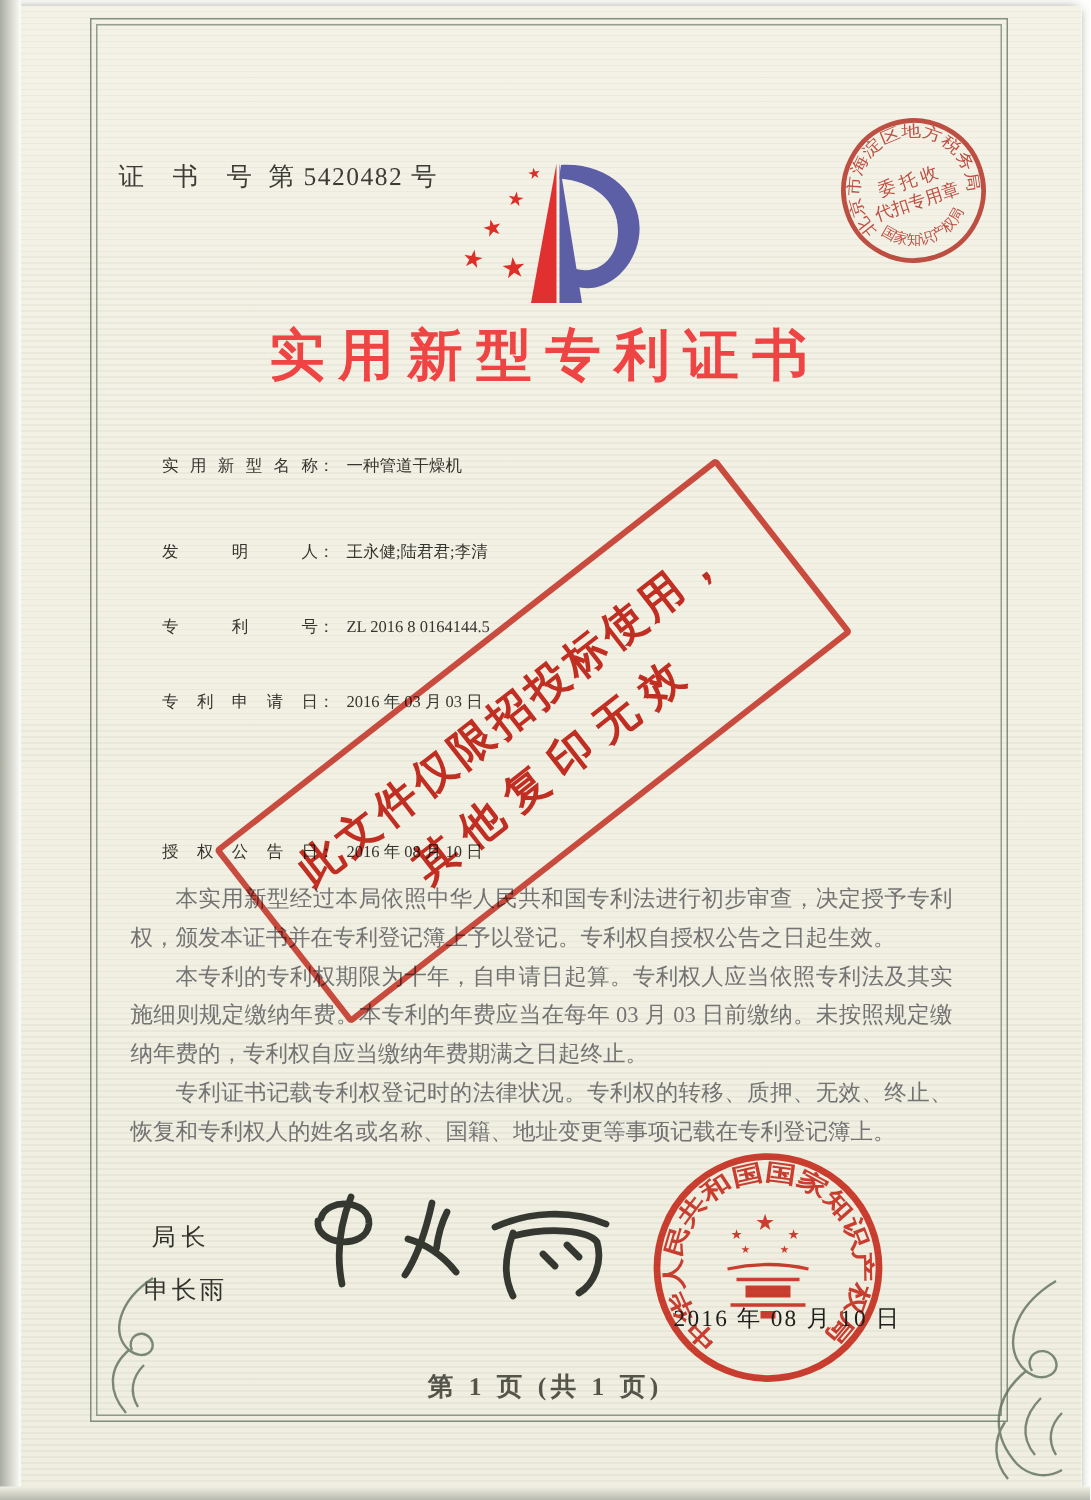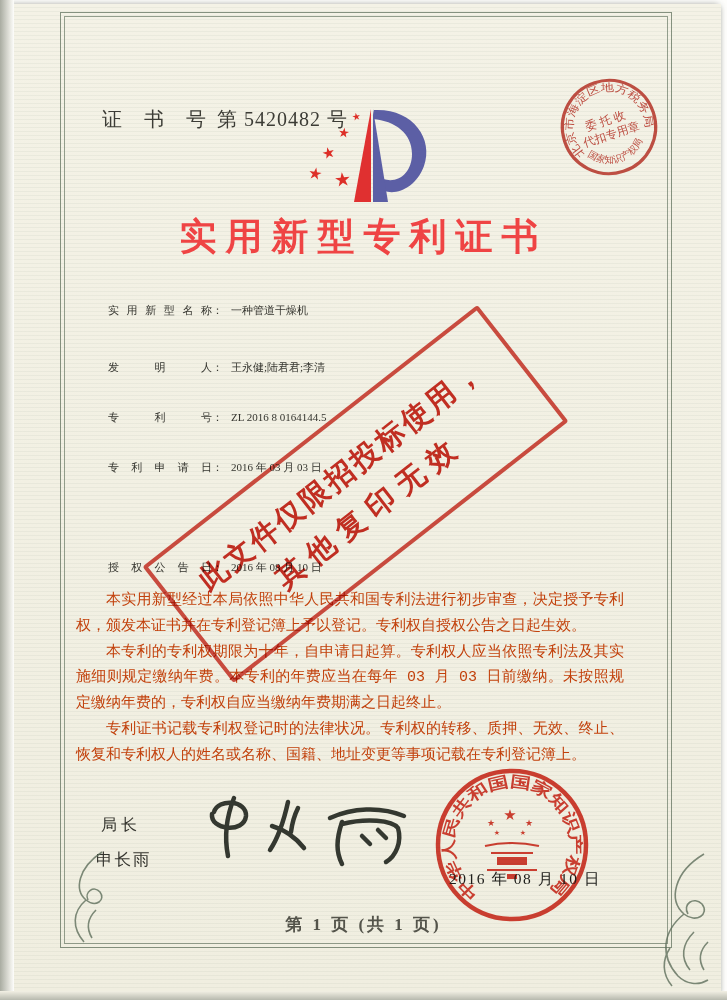--- a/index.html
+++ b/index.html
@@ -16,31 +16,31 @@
       linear-gradient(#f4f2e6,#f0eee0);
     box-shadow:-3px 0 6px rgba(90,95,85,.45), 0 3px 5px rgba(90,95,85,.35);
   }
   .edge-left { position:absolute; left:0; top:0; bottom:0; width:14px;
     background:linear-gradient(90deg,#a9aca1,#e6e6df 70%,#fdfdfb); }
   .edge-bottom { position:absolute; left:0; bottom:0; right:0; height:9px;
     background:linear-gradient(0deg,#b7b9ae,#f2f0e4); }
   .frame-outer { position:absolute; left:60px; top:12px; width:612px; height:936px;
     border:1.4px solid rgba(96,112,92,.75); }
   .frame-inner { position:absolute; inset:3px; border:1px solid rgba(96,112,92,.65); }
-  .cert-no { position:absolute; left:102px; top:106px; font-size:20px; color:#3c3c36; letter-spacing:1px; }
+  .cert-no { position:absolute; left:79px; top:106px; font-size:17px; color:#3c3c36; letter-spacing:1px; }
   .cert-no .lab { margin-right:10px; }
   .logo { position:absolute; left:300px; top:104px; width:140px; height:100px; }
   .logo .star { position:absolute; color:#dd2f28; line-height:1; }
   .title { position:absolute; left:0; top:212px; width:100%; text-align:center;
     font-size:37px; font-weight:600; letter-spacing:9px; color:#ef4444; }
   .frow { position:absolute; left:108px; font-size:11px; color:#35352f; white-space:nowrap; }
   .flabel { display:inline-block; width:104px; text-align:justify; text-align-last:justify; }
   .fvalue { margin-left:8px; }
-  .paras { position:absolute; left:76px; top:588px; width:548px; font-size:15px;
-    line-height:1.72; color:#c2410c; text-align:justify;font-family:Liberation Mono, monospace; }
+  .paras { position:absolute; left:87px; top:588px; width:548px; font-size:15px;
+    line-height:1.72; color:#737373; text-align:justify; }
   .paras p { text-indent:2em; margin:0; }
   .stamp-diag {
     position:absolute; left:143px; top:420px; width:425px; height:148px;
     border:4px solid rgba(206,49,38,.85); border-radius:3px;
     transform:rotate(-38deg); z-index:25; mix-blend-mode:multiply;
     display:flex; flex-direction:column; align-items:center; justify-content:center;
     color:#cd3126; font-weight:600; pointer-events:none;
   }
   .stamp-diag .l1 { font-size:29px; letter-spacing:3px; }
   .stamp-diag .l2 { font-size:29px; letter-spacing:9px; margin-top:6px; }

